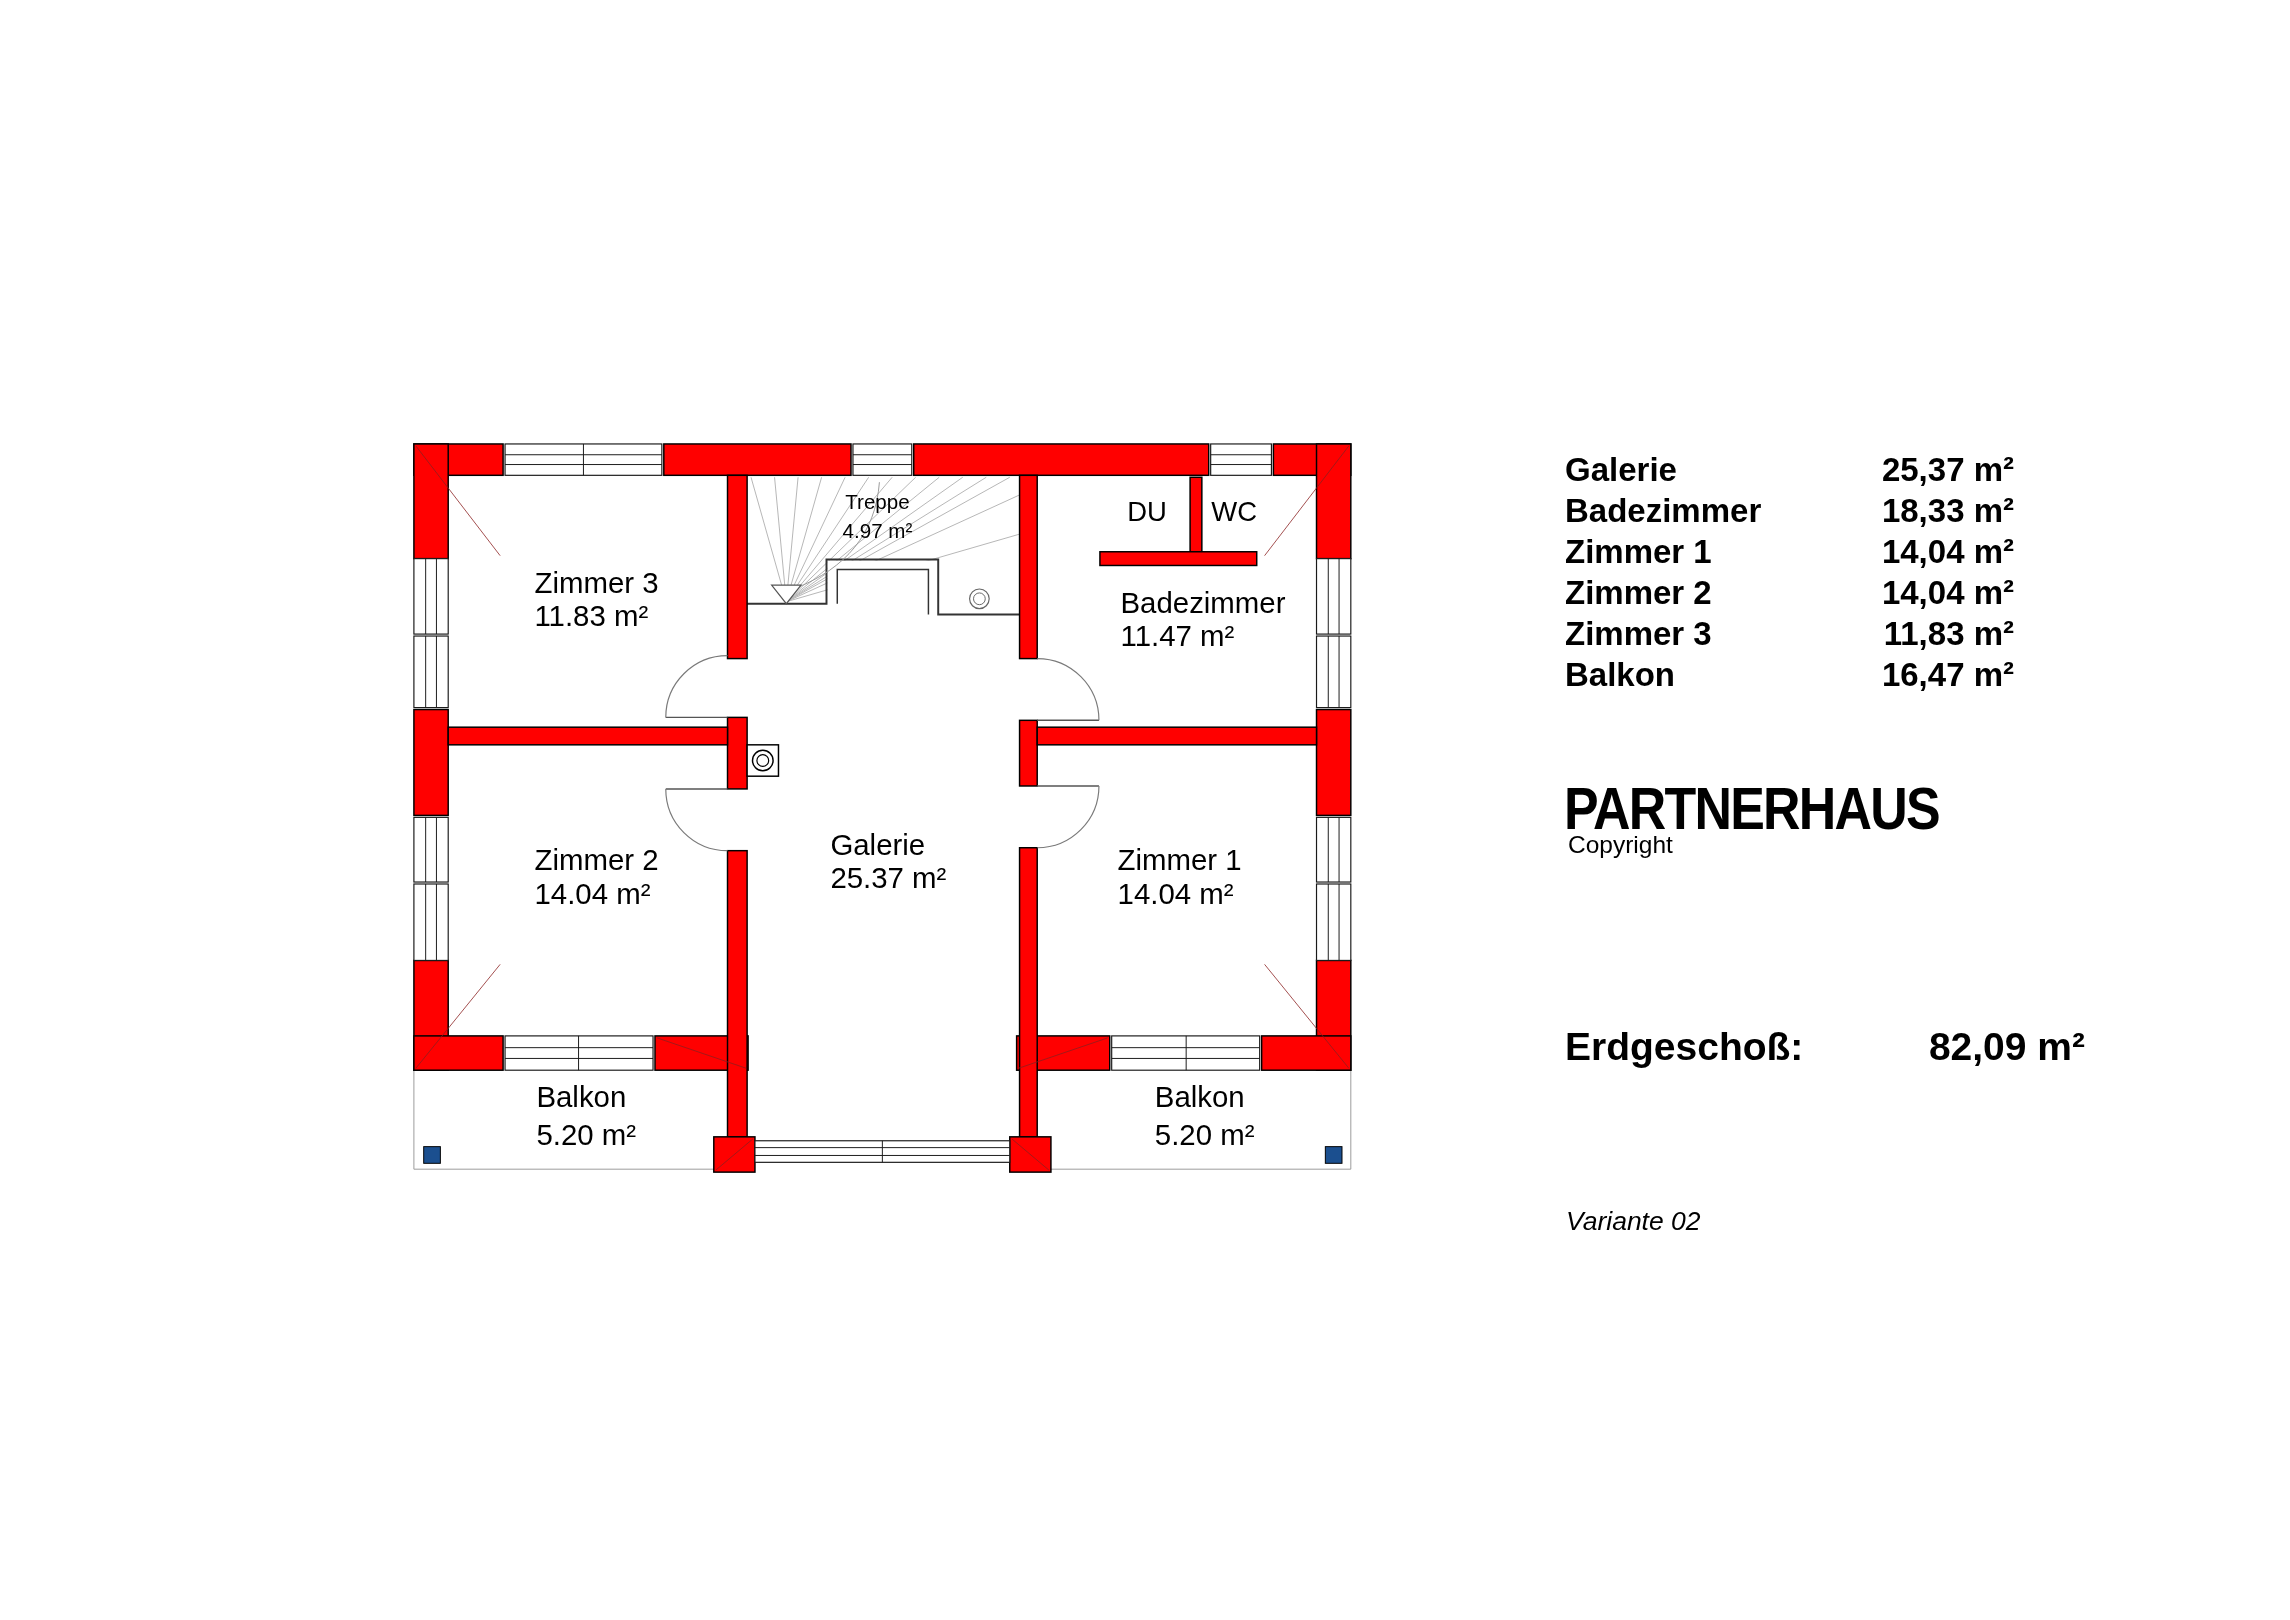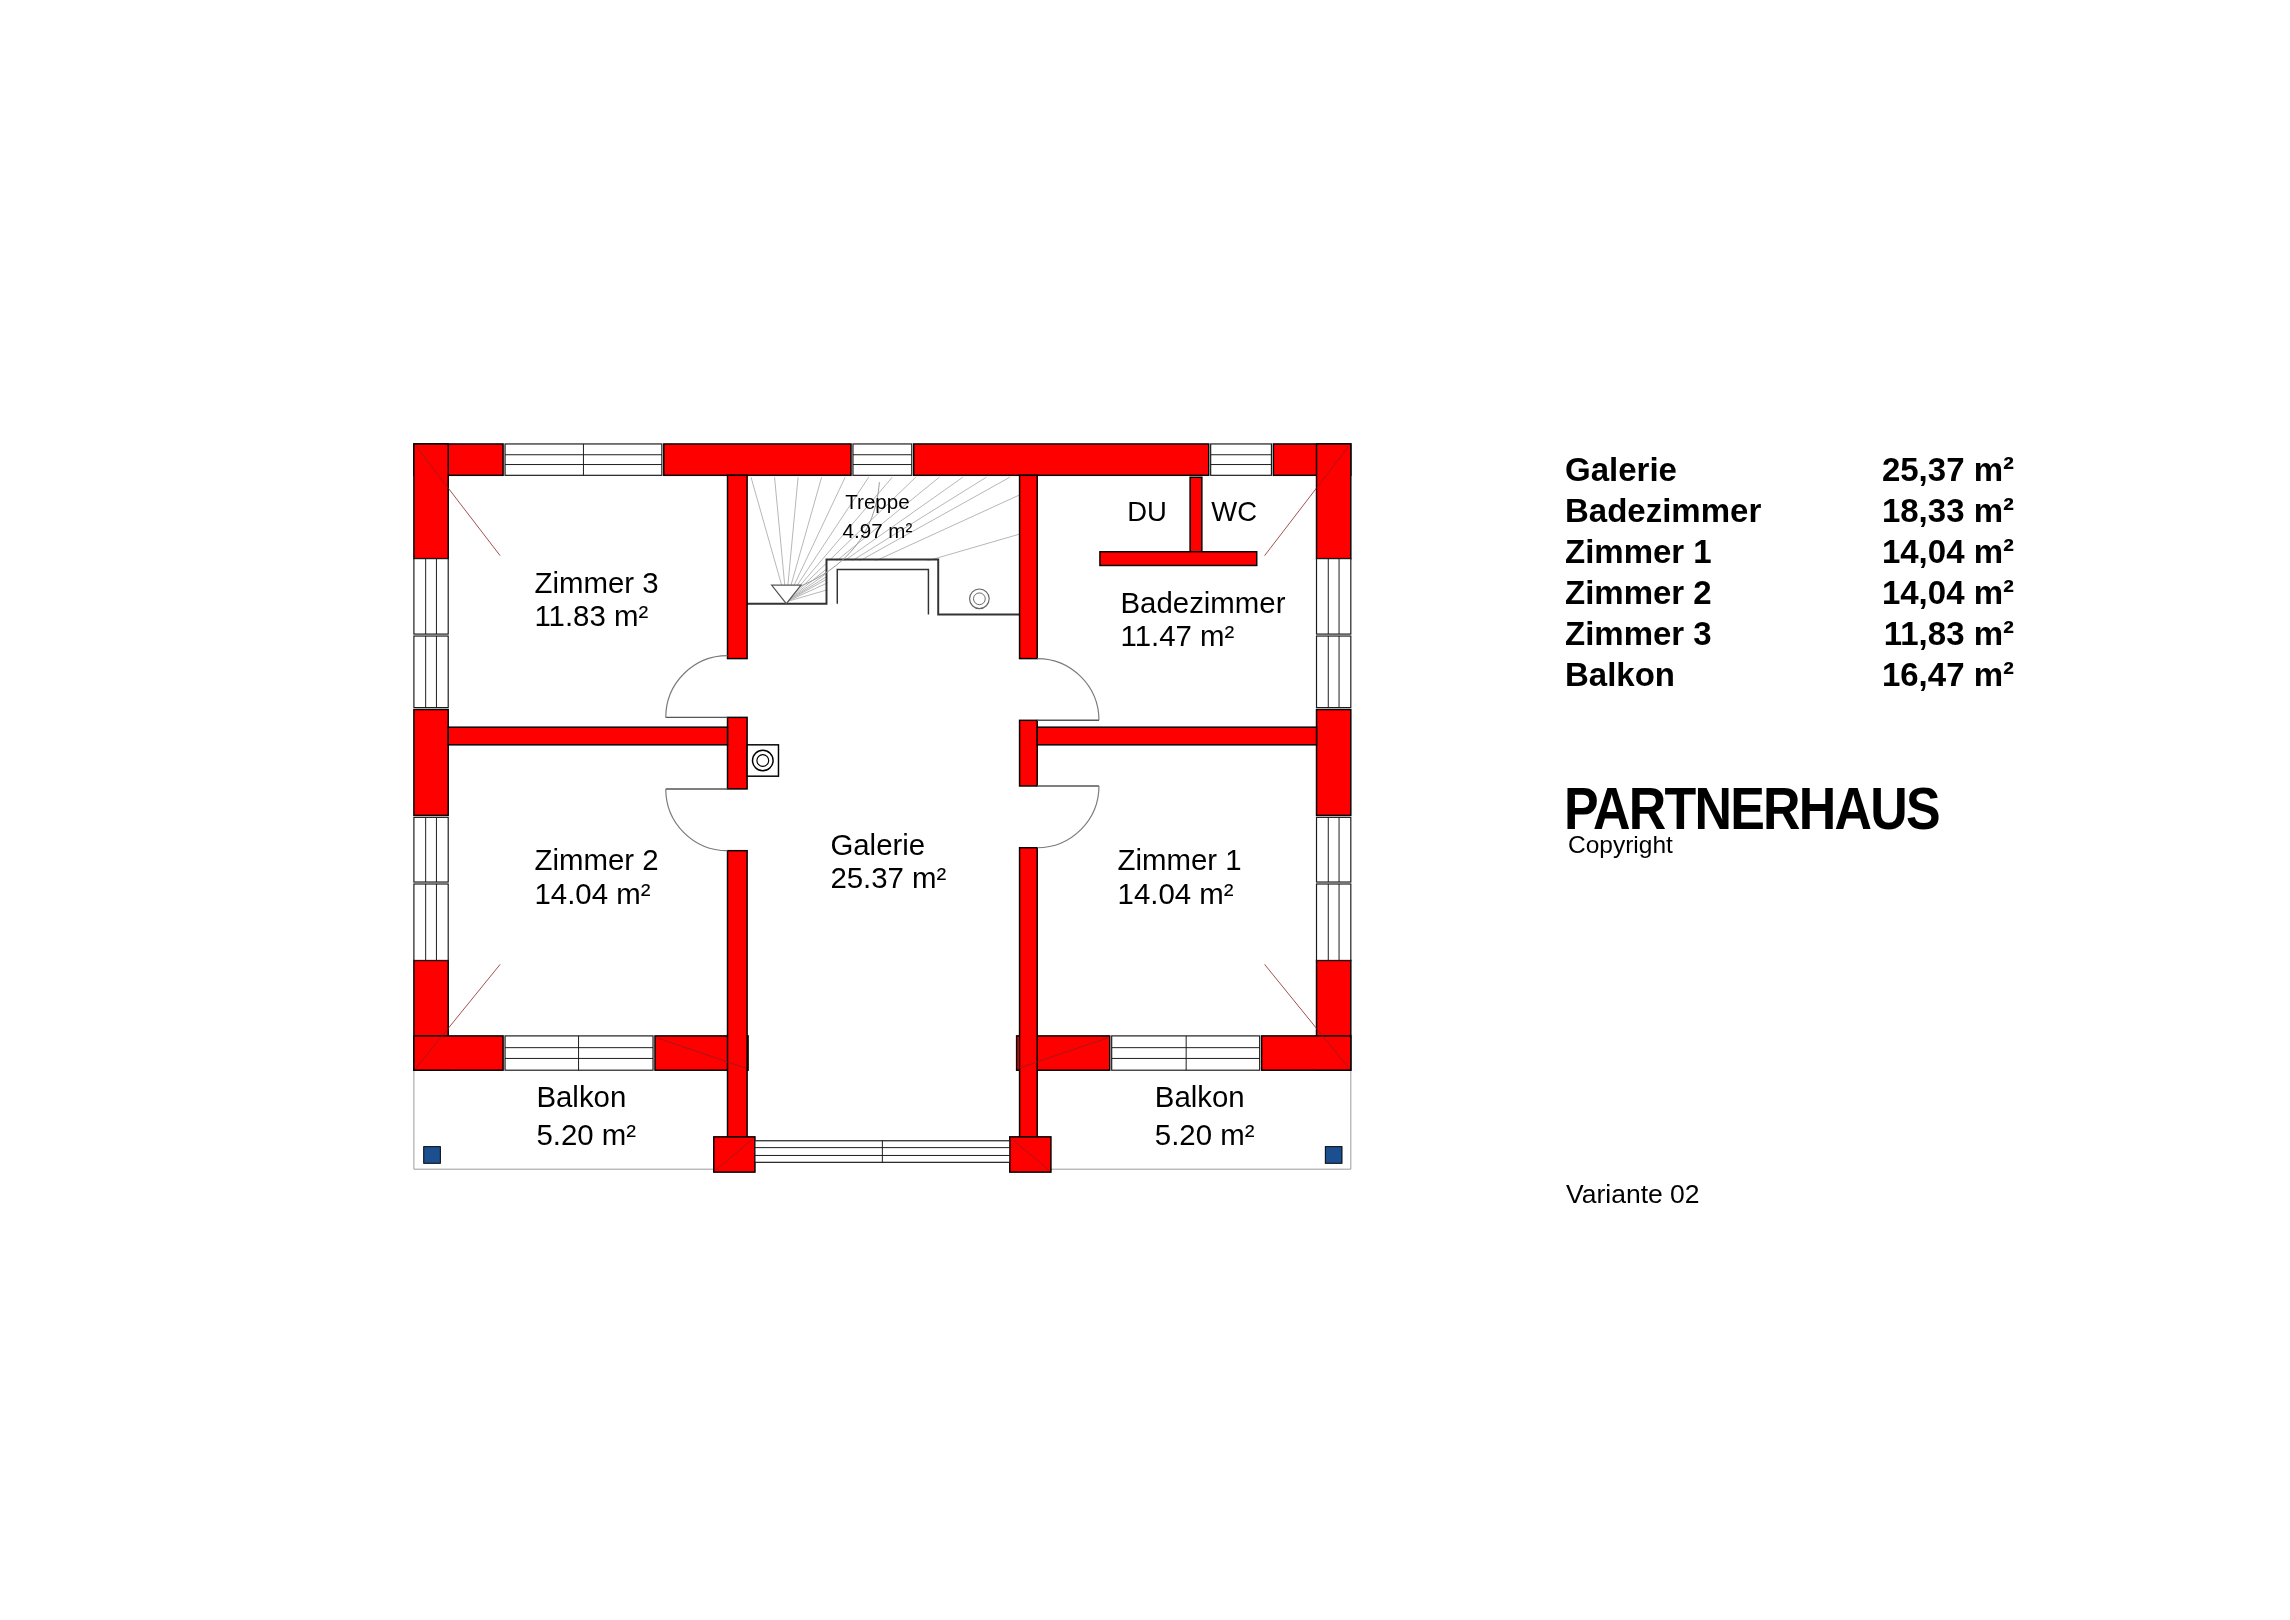--- a/index.html
+++ b/index.html
@@ -18,21 +18,21 @@
   .arc{stroke:#7a7a7a;stroke-width:1.2;fill:none;}
   .leaf{stroke:#555;stroke-width:1.5;}
   .diag{stroke:#8a2020;stroke-width:1;opacity:.8;}
   .legend{position:absolute;left:1565px;top:449px;width:449px;}
   .legend-row{display:flex;justify-content:space-between;font-weight:bold;font-size:33px;line-height:41px;}
   .brand{position:absolute;left:1564px;top:775px;font-size:59px;font-weight:bold;letter-spacing:-2px;
          transform:scaleX(0.88);transform-origin:left top;white-space:nowrap;}
   .copyright{position:absolute;left:1568px;top:831px;font-size:24.5px;text-align:right;}
   .summary{position:absolute;left:1565px;top:1021px;width:520px;}
   .summary-row{display:flex;justify-content:space-between;font-weight:bold;font-size:39px;line-height:51px;}
-  .variante{position:absolute;left:1566px;top:1179px;font-size:26.5px;}
+  .variante{position:absolute;left:1566px;top:1206px;font-size:26.5px;font-style:italic;}
 </style>
 </head>
 <body>
 
 <div id="page">
 
   <svg width="2291" height="1620" viewBox="0 0 2337 1653" style="position:absolute;left:0;top:0;">
 
     <g>
       <path class="thin" d="M422,1092 V1193 H730"></path>
@@ -281,18 +281,22 @@
     <div class="legend-row">
       <span>Balkon</span>
       <span>16,47 m²</span>
     </div>
   </div>
 
   <div class="brand">PARTNERHAUS</div>
   <div class="copyright">Copyright</div>
 
   <div class="summary">
+    <div class="summary-row">
+      <span>Erdgeschoß:</span>
+      <span>82,09 m²</span>
+    </div>
   </div>
 
   <div class="variante">Variante 02</div>
 
 </div>
 
 
 </body></html>

